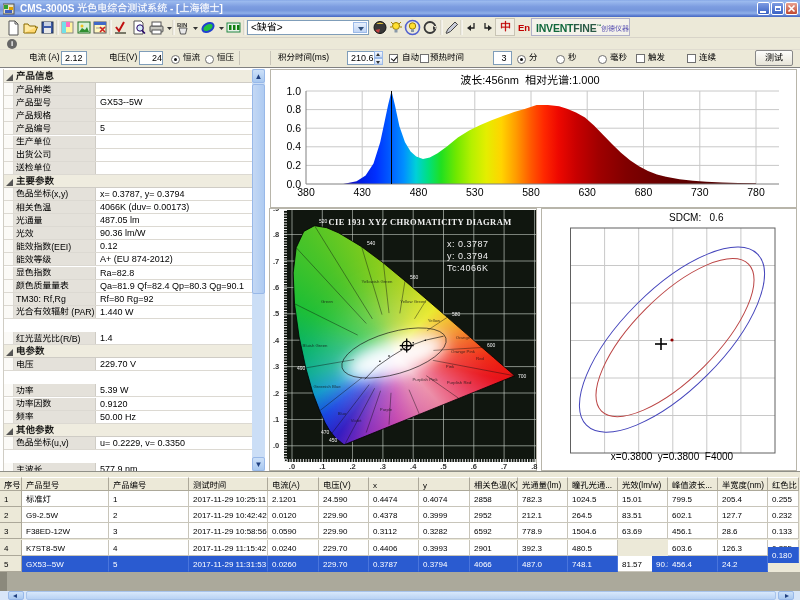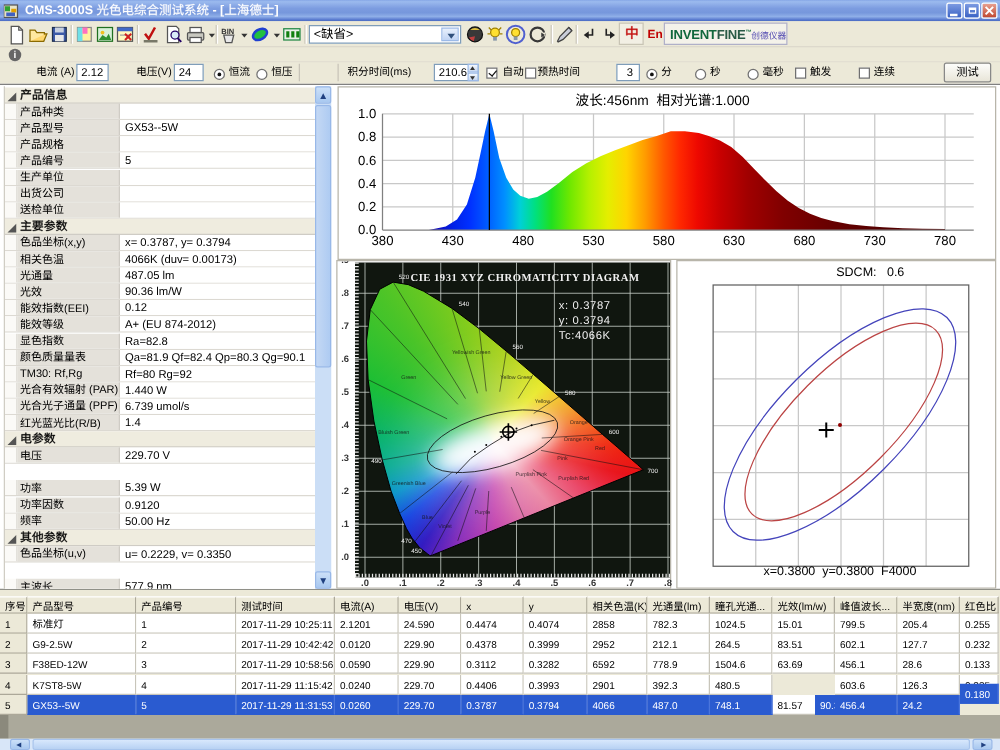--- a/index.html
+++ b/index.html
@@ -293,21 +293,21 @@
       </svg>
     </div>
  <div class="inp abs" style="left:61px;top:1px;width:26px;height:14px;">2.12</div>
 <div class="abs" style="left:109px;top:3px;">
       <svg width="30" height="12" viewBox="0 0 30 12" style="display:block;overflow:visible">
         <use href="#u7535" transform="translate(0.0 7.2) scale(0.0085 -0.0085)" fill="#000"></use>
         <use href="#u538B" transform="translate(8.5 7.2) scale(0.0085 -0.0085)" fill="#000"></use>
         <text x="17.0" y="7.2" font-size="8.5" fill="#000" font-family="Liberation Sans, sans-serif" xml:space="preserve">(V)</text>
       </svg>
     </div>
- <div class="inp abs" style="left:139px;top:1px;width:24px;height:14px;text-align:left">24</div>
+ <div class="inp abs" style="left:139px;top:1px;width:24px;height:14px;text-align:right">24</div>
  <div class="radio on abs" style="left:171px"></div>
     <div class="abs" style="left:183px;top:3px;">
       <svg width="19" height="12" viewBox="0 0 19 12" style="display:block;overflow:visible">
         <use href="#u6052" transform="translate(0.0 7.2) scale(0.0085 -0.0085)" fill="#000"></use>
         <use href="#u6D41" transform="translate(8.5 7.2) scale(0.0085 -0.0085)" fill="#000"></use>
       </svg>
     </div>
  <div class="radio abs" style="left:205px"></div>
     <div class="abs" style="left:217px;top:3px;">
       <svg width="19" height="12" viewBox="0 0 19 12" style="display:block;overflow:visible">
@@ -608,35 +608,20 @@
             <use href="#u5149" transform="translate(0.0 7.5) scale(0.0088 -0.0088)" fill="#000"></use>
             <use href="#u5408" transform="translate(8.8 7.5) scale(0.0088 -0.0088)" fill="#000"></use>
             <use href="#u6709" transform="translate(17.6 7.5) scale(0.0088 -0.0088)" fill="#000"></use>
             <use href="#u6548" transform="translate(26.4 7.5) scale(0.0088 -0.0088)" fill="#000"></use>
             <use href="#u8F90" transform="translate(35.2 7.5) scale(0.0088 -0.0088)" fill="#000"></use>
             <use href="#u5C04" transform="translate(44.0 7.5) scale(0.0088 -0.0088)" fill="#000"></use>
             <text x="52.8" y="7.5" font-size="8.8" fill="#000" font-family="Liberation Sans, sans-serif" xml:space="preserve"> (PAR)</text>
           </svg>
         </span>
         <span class="pv">1.440 W</span>
-      </div>
-<div class="prow" style="top:249.9px">
-        <span class="ind"></span>
-        <span class="pl">
-          <svg width="80" height="12" viewBox="0 0 80 12" style="display:block;overflow:visible">
-            <use href="#u5149" transform="translate(0.0 7.5) scale(0.0088 -0.0088)" fill="#000"></use>
-            <use href="#u5408" transform="translate(8.8 7.5) scale(0.0088 -0.0088)" fill="#000"></use>
-            <use href="#u5149" transform="translate(17.6 7.5) scale(0.0088 -0.0088)" fill="#000"></use>
-            <use href="#u5B50" transform="translate(26.4 7.5) scale(0.0088 -0.0088)" fill="#000"></use>
-            <use href="#u901A" transform="translate(35.2 7.5) scale(0.0088 -0.0088)" fill="#000"></use>
-            <use href="#u91CF" transform="translate(44.0 7.5) scale(0.0088 -0.0088)" fill="#000"></use>
-            <text x="52.8" y="7.5" font-size="8.8" fill="#000" font-family="Liberation Sans, sans-serif" xml:space="preserve"> (PPF)</text>
-          </svg>
-        </span>
-        <span class="pv">6.739 umol/s</span>
       </div>
 <div class="prow" style="top:263.0px">
         <span class="ind"></span>
         <span class="pl">
           <svg width="67" height="12" viewBox="0 0 67 12" style="display:block;overflow:visible">
             <use href="#u7EA2" transform="translate(0.0 7.5) scale(0.0088 -0.0088)" fill="#000"></use>
             <use href="#u5149" transform="translate(8.8 7.5) scale(0.0088 -0.0088)" fill="#000"></use>
             <use href="#u84DD" transform="translate(17.6 7.5) scale(0.0088 -0.0088)" fill="#000"></use>
             <use href="#u5149" transform="translate(26.4 7.5) scale(0.0088 -0.0088)" fill="#000"></use>
             <use href="#u6BD4" transform="translate(35.2 7.5) scale(0.0088 -0.0088)" fill="#000"></use>

